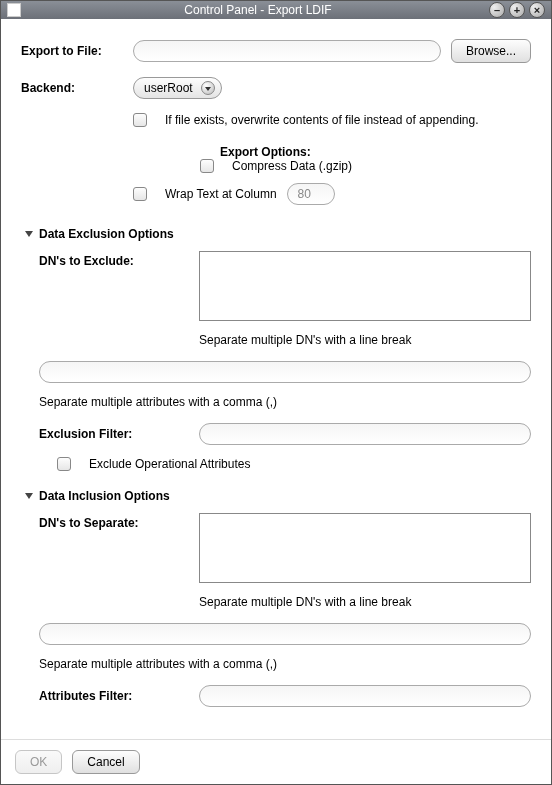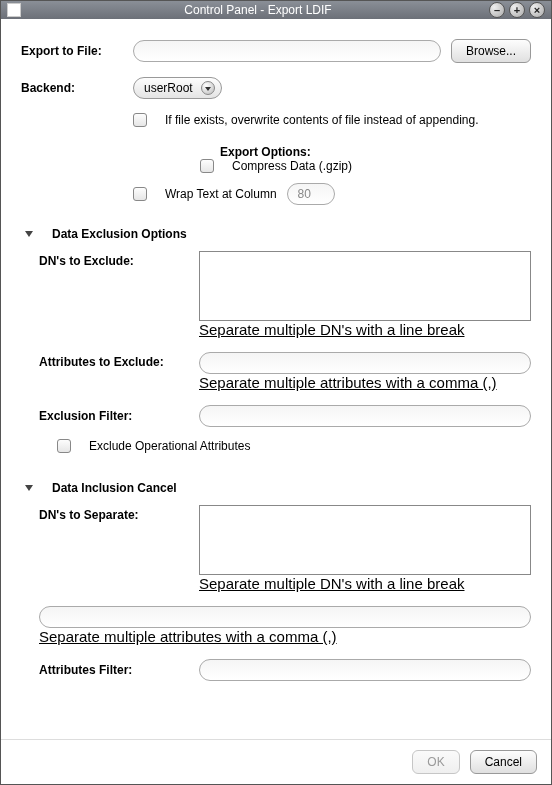--- a/index.html
+++ b/index.html
@@ -118,23 +118,23 @@
     border: 1px solid #888;
     height: 70px;
     background: #fff;
     padding: 2px;
     flex:1;
   }
   .textarea-box textarea {
     width:100%; height:100%; border:none; resize:none; outline:none;
     font-family: inherit; font-size:12px; background:transparent;
   }
-  .hint { font-size: 15px; color:#000; margin-top:0; margin-bottom: 10px; text-decoration: underline; }
+  .hint { font-size: 12px; color:#000; margin-top:12px; margin-bottom: 10px; }
   .section-hdr {
-    display:flex; align-items:center; gap:19px;
+    display:flex; align-items:center; gap:6px;
     font-weight: bold;
     margin: 10px 0 10px 4px;
   }
   .section-hdr .tri {
     width:0; height:0;
     border-left:4px solid transparent;
     border-right:4px solid transparent;
     border-top:6px solid #444;
   }
   .sub-row {
@@ -142,21 +142,21 @@
     margin-left: 18px; margin-bottom: 4px;
   }
   .sub-row .field-label {
     width: 160px; font-weight: bold; flex-shrink:0;
     padding-top: 3px;
   }
   .sub-row .field-body { flex:1; }
   .footer {
     border-top: 1px solid #ddd;
     padding: 10px 14px;
-    display:flex; justify-content:flex-end; gap:10px;
+    display:flex; justify-content:flex-start; gap:10px;
   }
 </style>
 </head>
 <body>
 
 <div class="window">
   <div class="titlebar">
     <div class="doc-icon"></div>
     <div class="title">Control Panel - Export LDIF</div>
     <div class="ctrlbtns">
@@ -215,46 +215,45 @@
       <div class="field-label">DN's to Exclude:</div>
       <div class="field-body">
         <div class="textarea-box">
           <textarea style=""></textarea>
         </div>
         <div class="hint">Separate multiple DN's with a line break</div>
       </div>
     </div>
 
     <div class="sub-row">
-      <div class="field-label">Attributes to Exclude:</div>
       <div class="field-body">
         <div class="text-input">
           <input type="text" value="" style="">
         </div>
         <div class="hint">Separate multiple attributes with a comma (,)</div>
       </div>
     </div>
 
     <div class="sub-row" style="align-items:center; margin-bottom:12px;">
       <div class="field-label" style="padding-top:0">Exclusion Filter:</div>
       <div class="field-body">
         <div class="text-input">
           <input type="text" value="" style="">
         </div>
       </div>
     </div>
 
-    <div class="check-row" style="margin-left:36px; margin-bottom:28px;">
+    <div class="check-row" style="margin-left:36px; margin-bottom:18px;">
       <div class="checkbox-box"></div>
       <span>Exclude Operational Attributes</span>
     </div>
 
     <div class="section-hdr">
       <div class="tri"></div>
-      <span>Data Inclusion Cancel</span>
+      <span>Data Inclusion Options</span>
     </div>
 
     <div class="sub-row">
       <div class="field-label">DN's to Separate:</div>
       <div class="field-body">
         <div class="textarea-box">
           <textarea style=""></textarea>
         </div>
         <div class="hint">Separate multiple DN's with a line break</div>
       </div>

